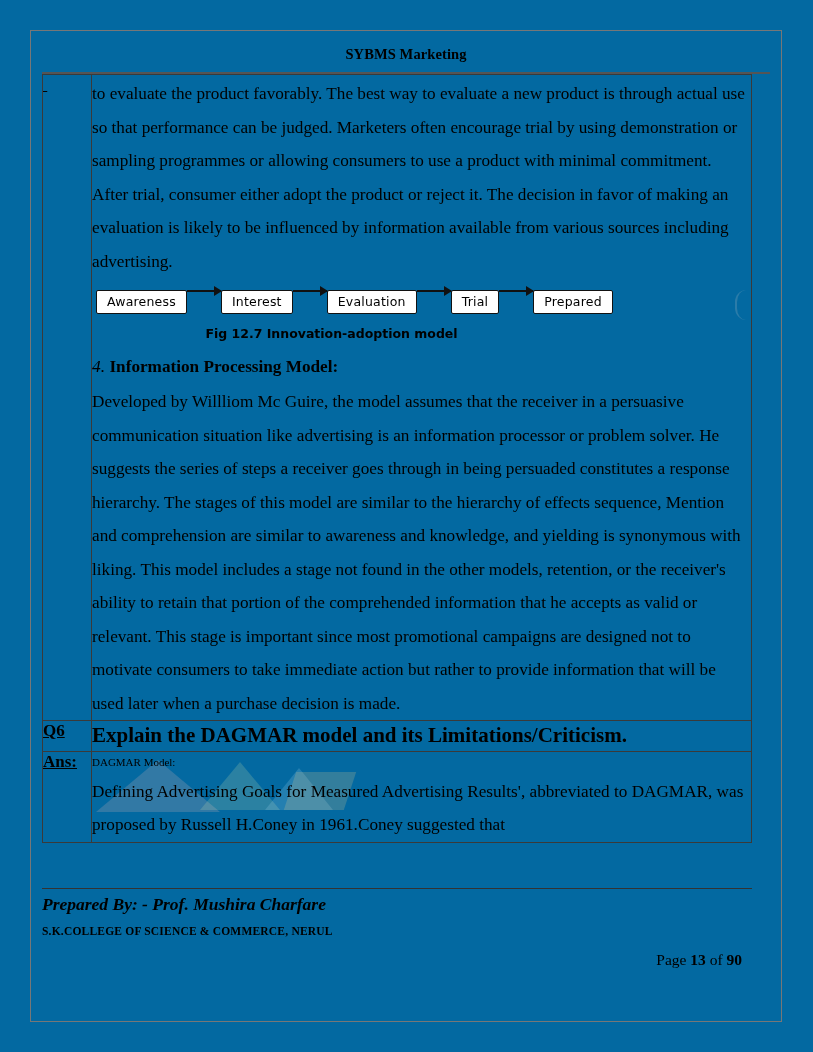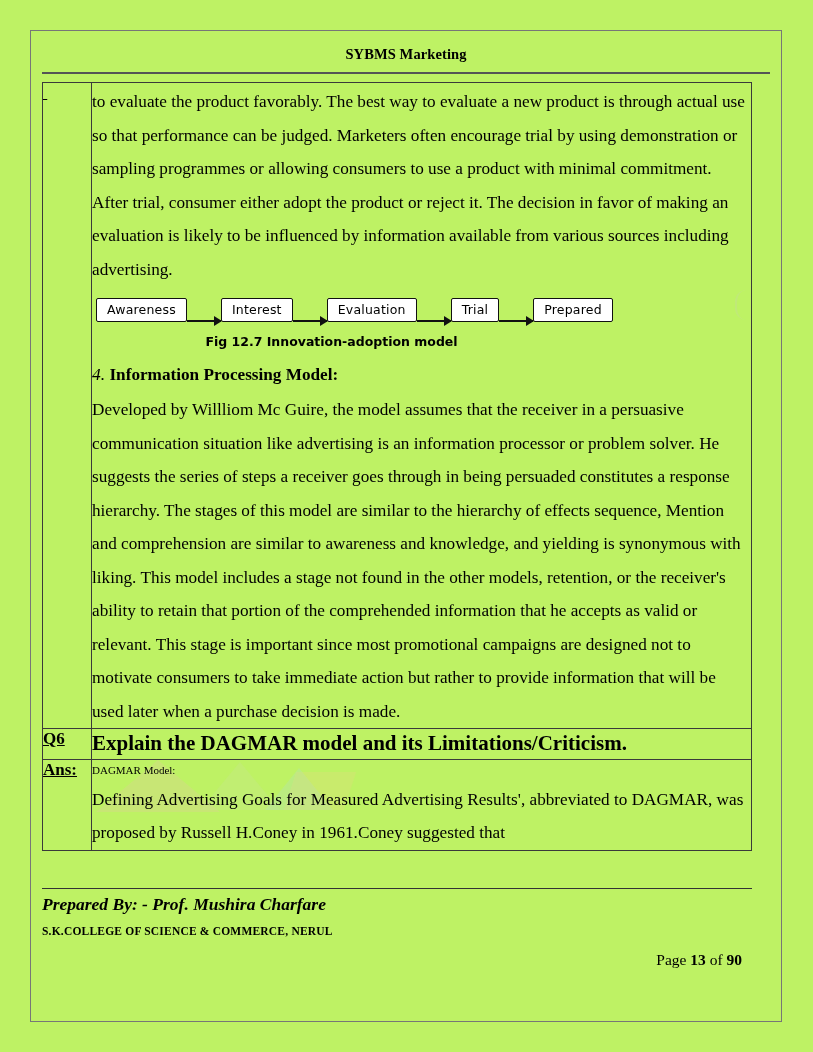--- a/index.html
+++ b/index.html
@@ -10,21 +10,21 @@
   body {
     width: 813px;
     height: 1052px;
     font-family: "Liberation Serif", serif;
     color: #000;
   }
   .page {
     position: relative;
     width: 813px;
     height: 1052px;
-    background: #bef264;
+    background: #0369a1;
     box-sizing: border-box;
     overflow: hidden;
   }
   .page-border {
     position: absolute;
     left: 30px;
     top: 30px;
     width: 752px;
     height: 992px;
     border: 1px solid #777;
@@ -54,21 +54,21 @@
   }
   .hdr-rule {
     margin-top: 9px;
     border-bottom: 2px solid #555;
     width: 100%;
   }
   
   table.doc {
     border-collapse: collapse;
     width: 710px;
-    margin-top: 8px;
+    margin-top: 0px;
     table-layout: fixed;
   }
   table.doc td {
     border: 1px solid #3a3a3a;
     vertical-align: top;
     padding: 0;
   }
   td.labelcell {
     width: 48px;
     text-align: left;
@@ -99,21 +99,21 @@
     font-style: italic;
     font-weight: normal;
     font-size: 17.5px;
   }
   
   .figure {
     margin: 12px 0 2px 0;
   }
   .flow {
     display: flex;
-    align-items: flex-end;
+    align-items: flex-start;
     gap: 0px;
     padding-left: 4px;
   }
   .node {
     border: 1.6px solid #111;
     border-radius: 2px;
     padding: 3px 10px 4px 10px;
     font-family: "DejaVu Sans", sans-serif;
     font-size: 12.5px;
     letter-spacing: 0.2px;

